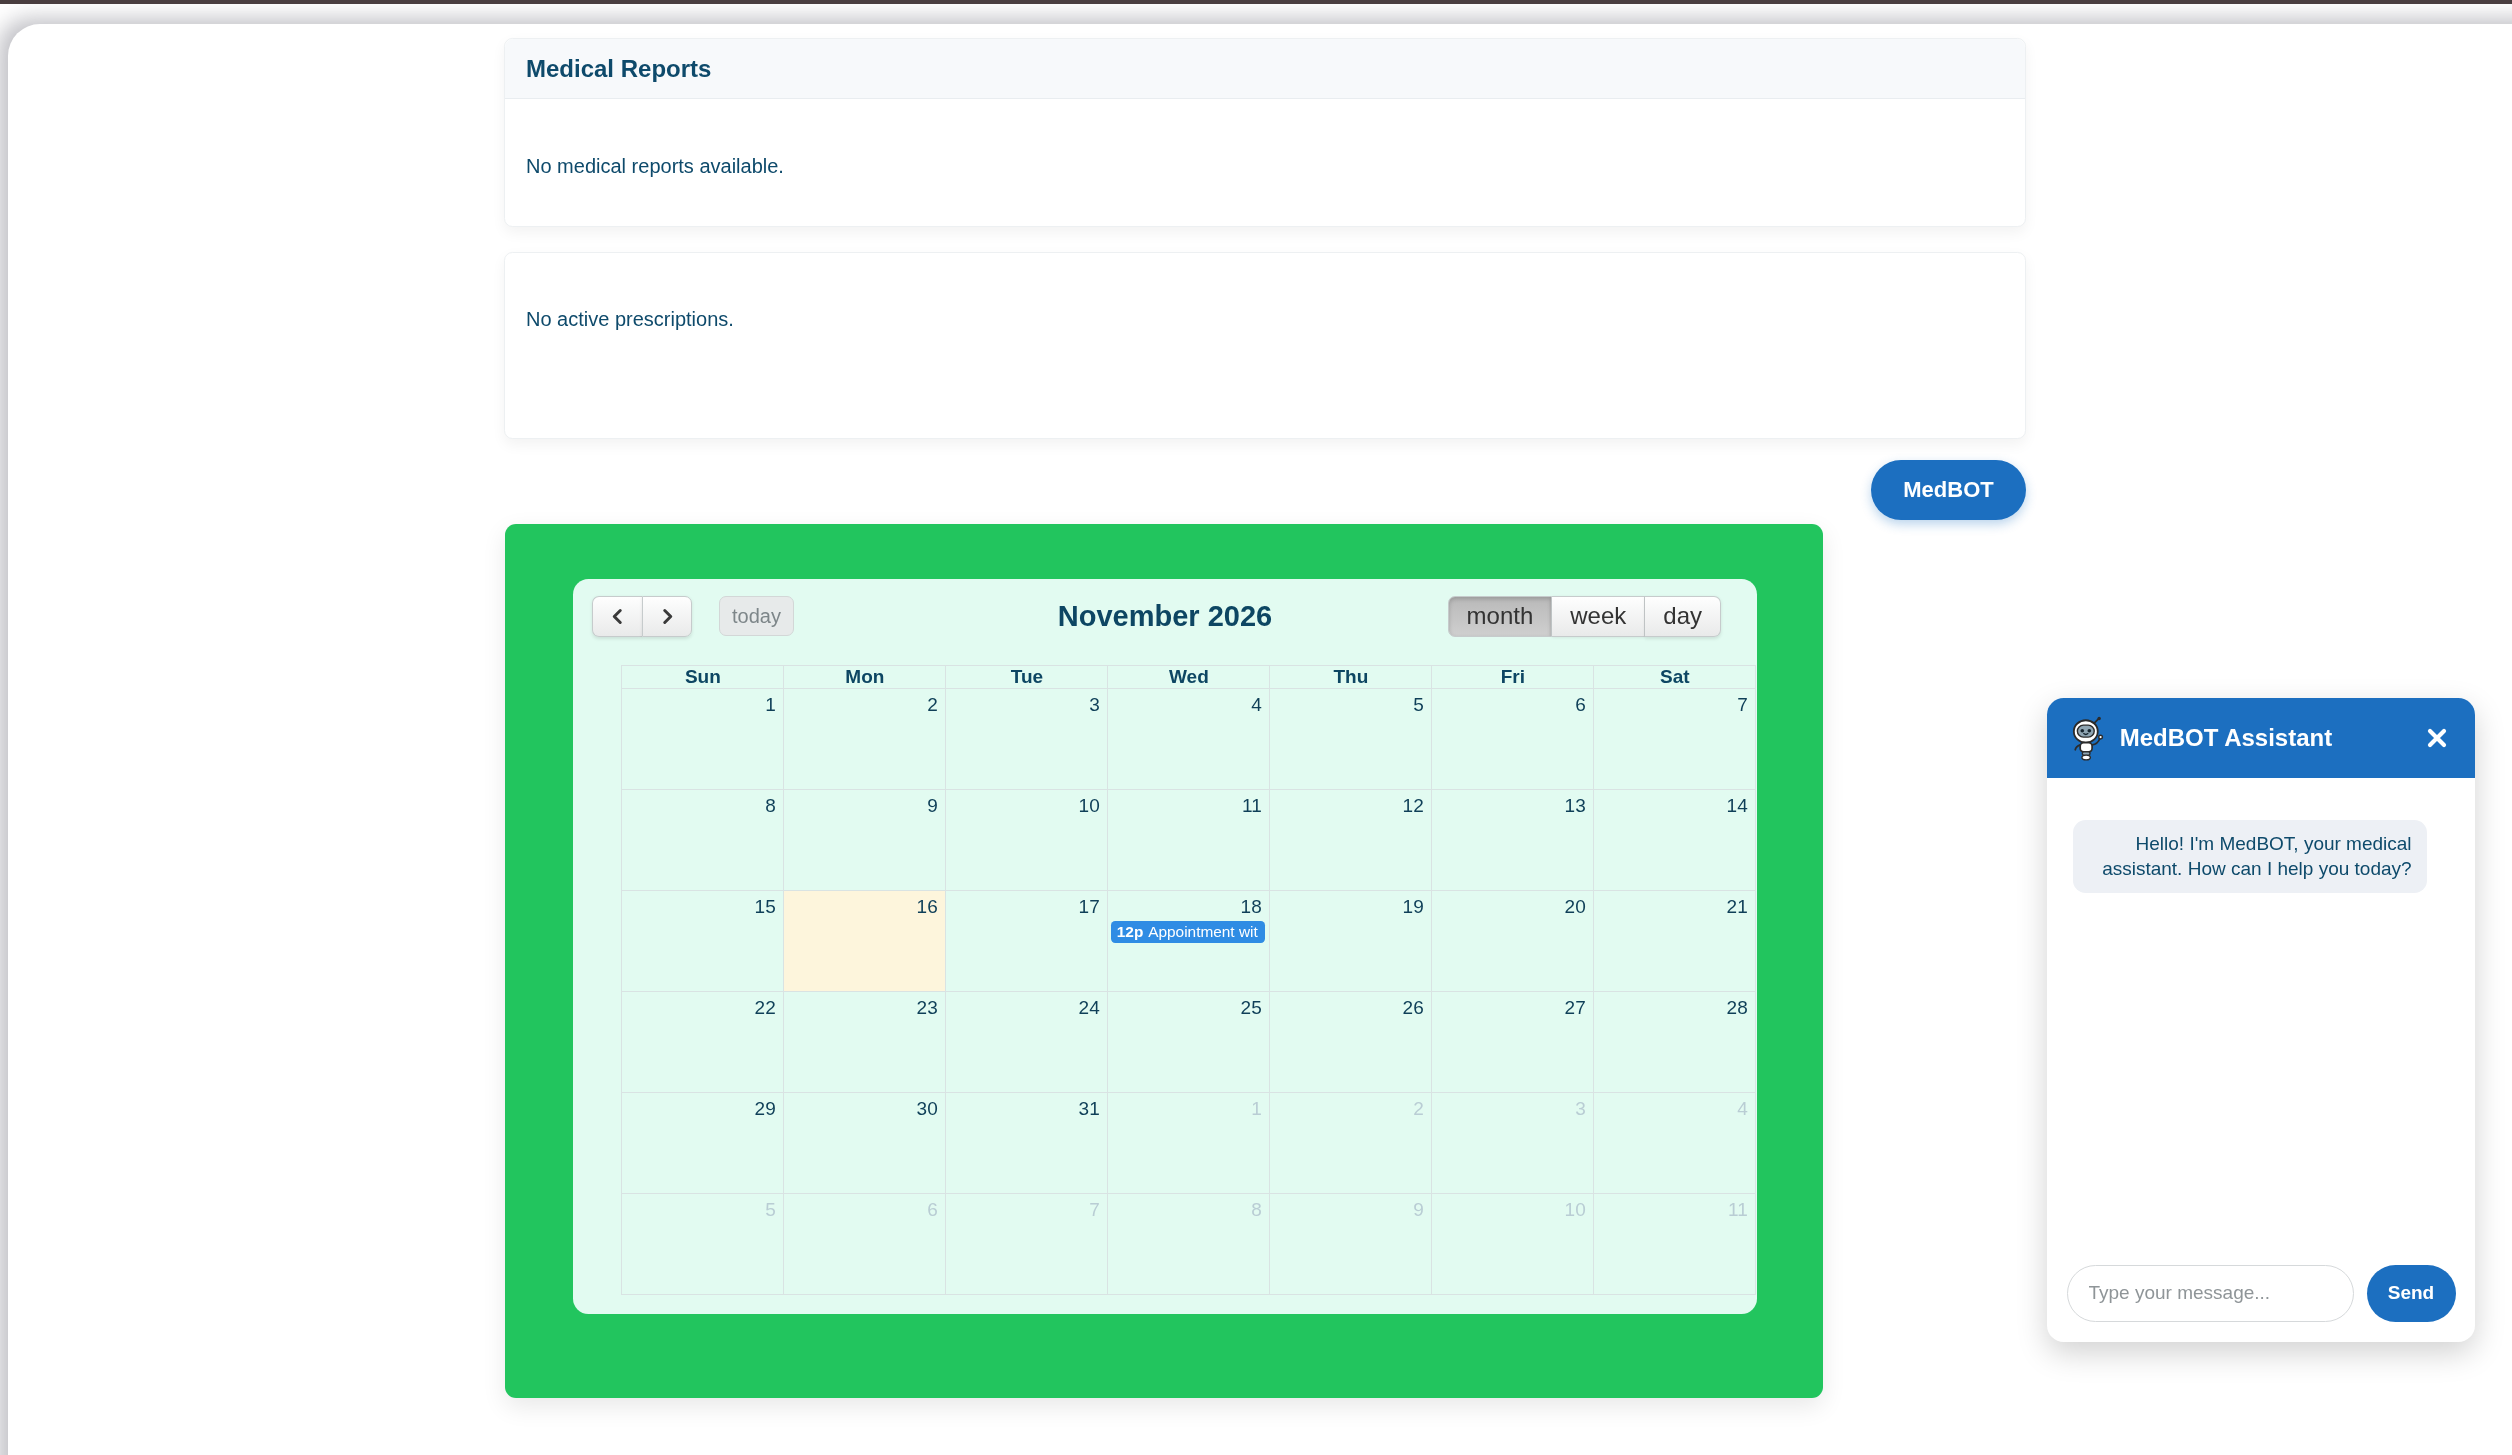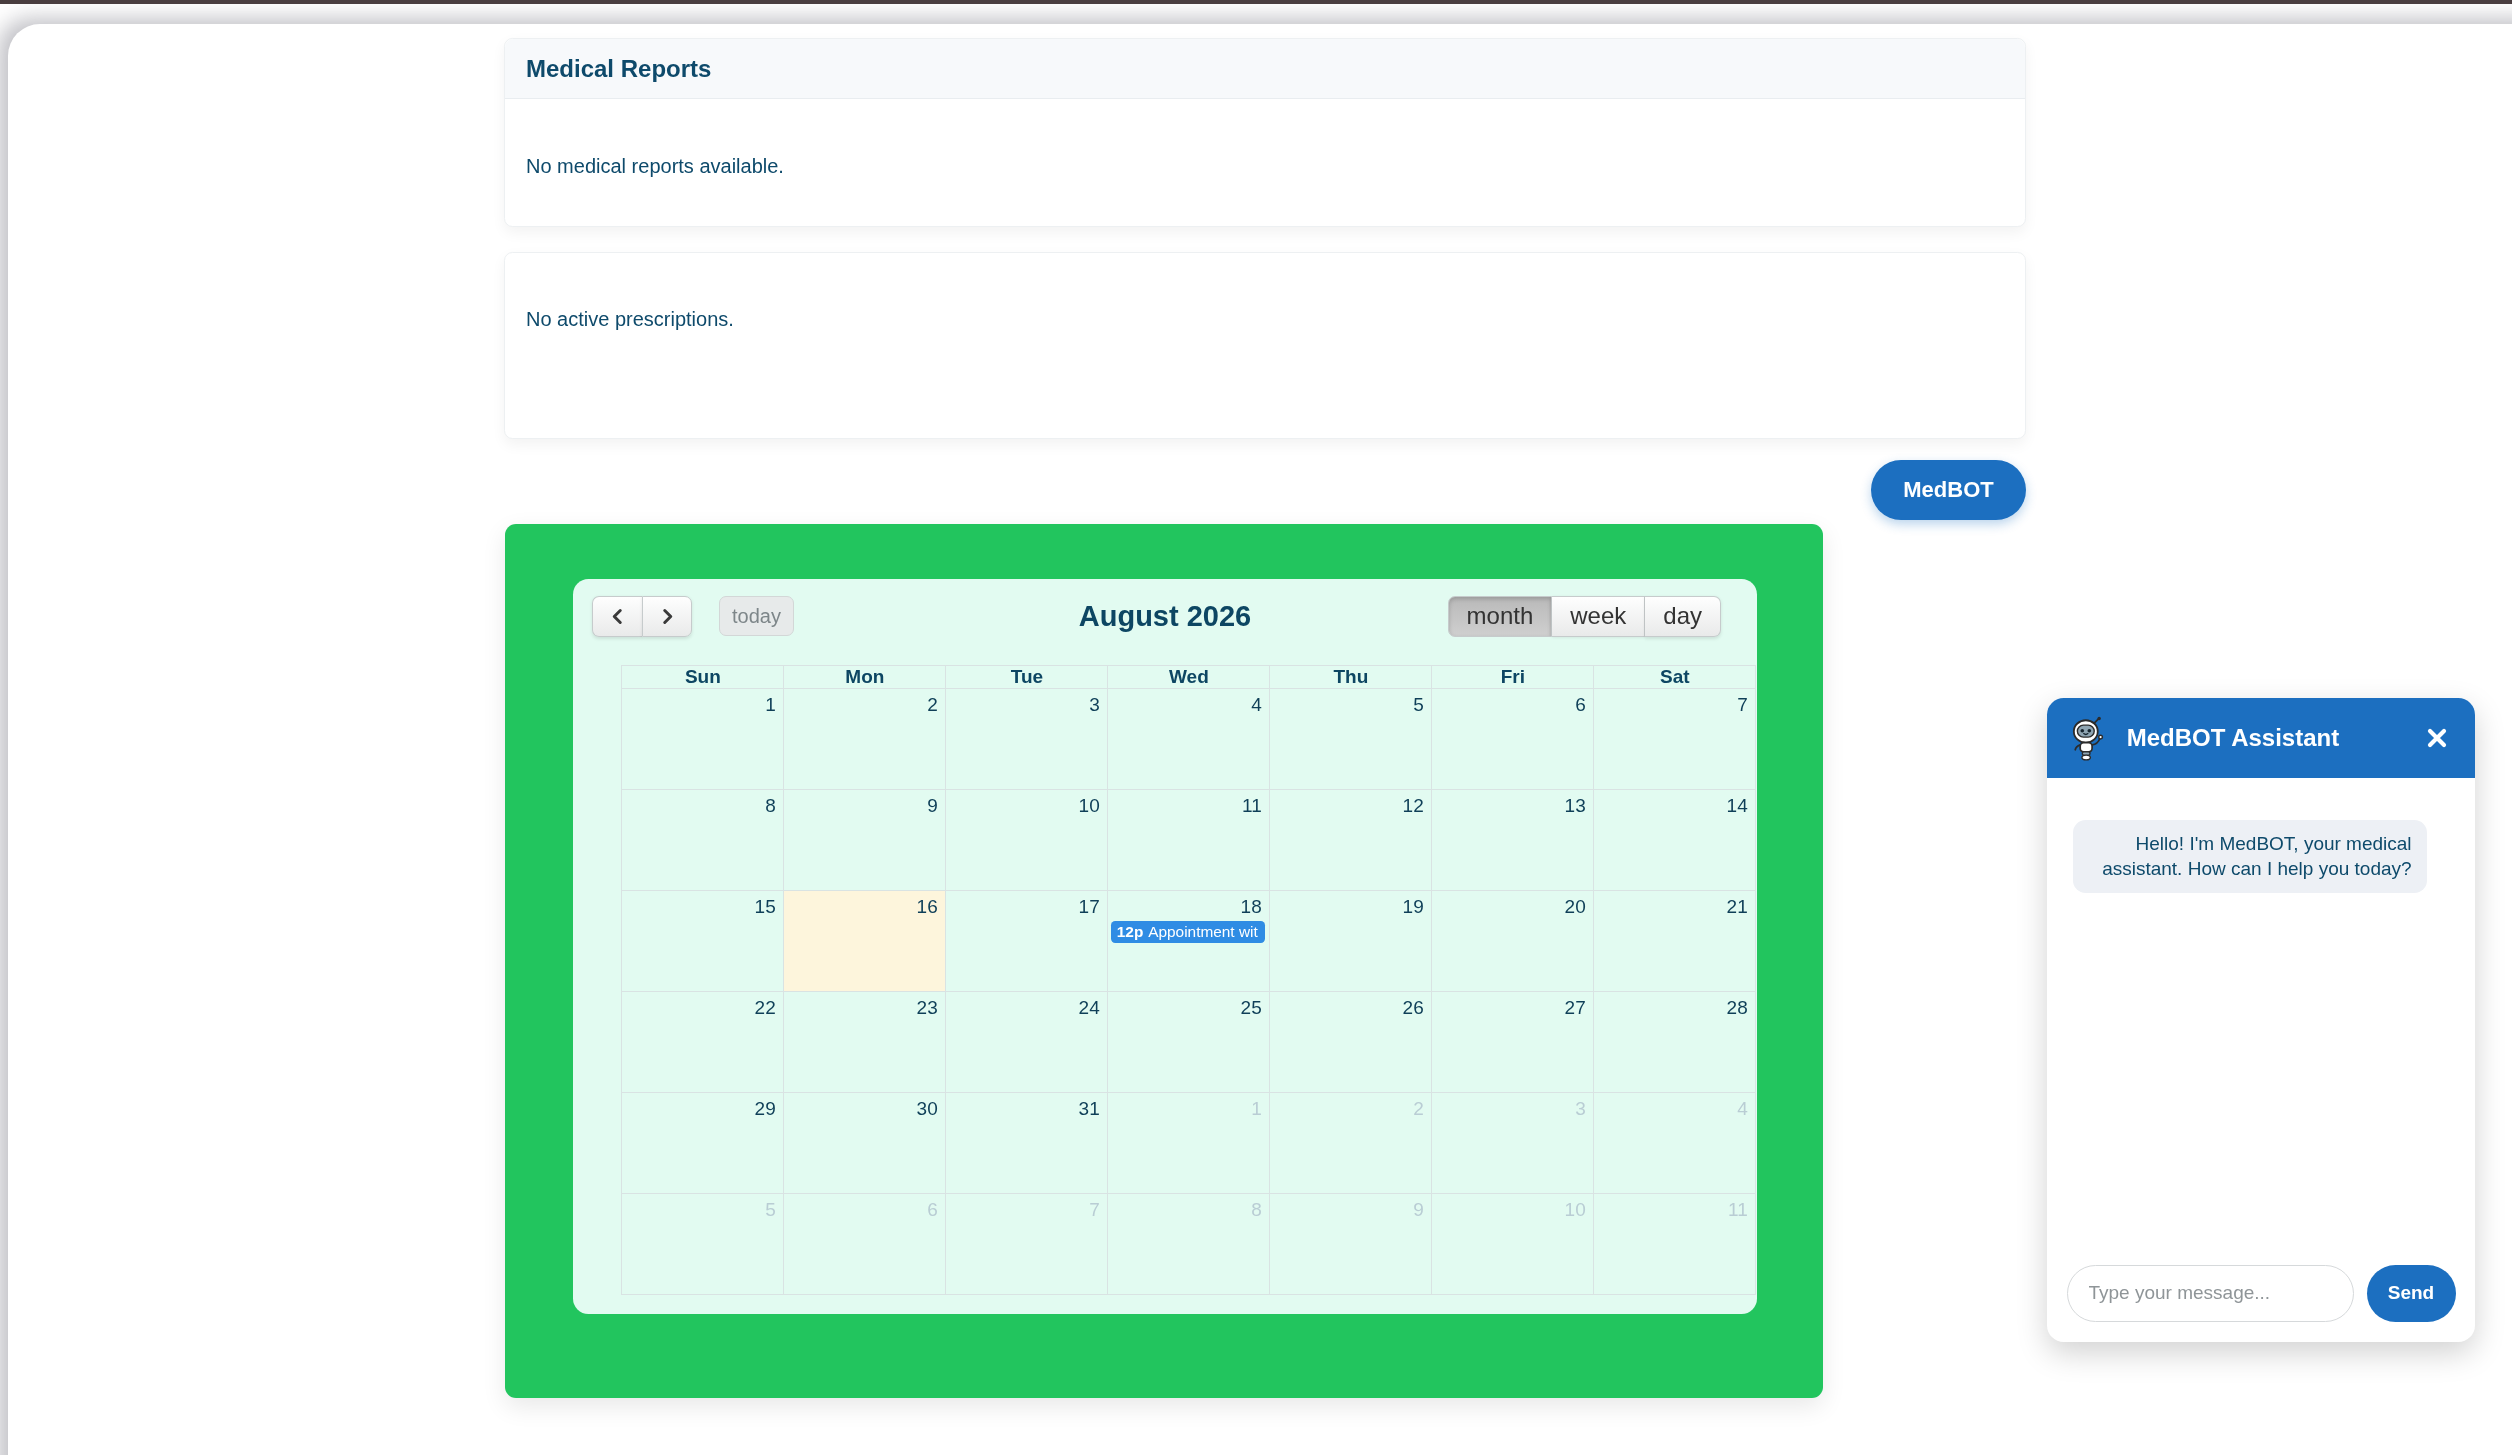--- a/index.html
+++ b/index.html
@@ -77,21 +77,21 @@
   .event{margin:2.8px 4.2px 0 2.8px;height:22px;border-radius:4.2px;background:var(--event-blue);
          color:#fff;display:flex;align-items:center;padding:0 0 0 5.6px;overflow:hidden;
          white-space:nowrap;font-size:15.4px;cursor:pointer;}
   .event .t{font-weight:bold;margin-right:4.9px;flex:none;}
 
   
   .chat{position:absolute;left:2047px;top:698px;width:428px;height:644px;background:#fff;
         border-radius:16.7px;box-shadow:0 11px 31px rgba(0,0,0,.18);}
   .chat-header{position:absolute;left:0;top:0;right:0;height:80px;background:var(--accent);
                border-radius:16.7px 16.7px 0 0;display:flex;align-items:center;padding:0 21px 0 16.7px;}
-  .chat-title{color:#fff;font-size:24px;font-weight:bold;margin-left:18px;}
+  .chat-title{color:#fff;font-size:24px;font-weight:bold;margin-left:11px;}
   .chat-close{margin-left:auto;background:none;border:none;cursor:pointer;display:flex;
               align-items:center;justify-content:center;width:35px;height:35px;}
   .chat-body{position:absolute;left:0;top:80px;right:0;bottom:98px;overflow:hidden;}
   .bubble{margin:42px 0 0 26px;max-width:354px;background:#edf0f5;border-radius:12.6px;
           padding:11px 15.4px;font-size:19px;line-height:1.33;color:var(--dark);text-align:right;}
   .chat-footer{position:absolute;left:19.5px;right:19.5px;bottom:19.5px;height:59px;display:flex;
                align-items:center;gap:12.6px;}
   .chat-input{flex:1;height:57px;border:1.4px solid #d6d9db;border-radius:29px;padding:0 21px;
               font-size:19px;font-family:inherit;color:#444;outline:none;min-width:0;}
   .chat-input::placeholder{color:#8f9598;}
@@ -131,21 +131,21 @@
               <polyline points="15 4 7 12 15 20" fill="none" stroke="#3a3a3a" stroke-width="4" stroke-linecap="round" stroke-linejoin="round"></polyline>
             </svg>
           </button>
           <button class="btn btn-next">
             <svg width="18" height="21" viewBox="0 0 24 24">
               <polyline points="9 4 17 12 9 20" fill="none" stroke="#3a3a3a" stroke-width="4" stroke-linecap="round" stroke-linejoin="round"></polyline>
             </svg>
           </button>
         </div>
         <button class="btn-today">today</button>
-        <div class="cal-title">August 2026</div>
+        <div class="cal-title">November 2026</div>
         <div class="views">
           <button class="btn active">month</button>
           <button class="btn">week</button>
           <button class="btn">day</button>
         </div>
       </div>
       <table class="cal-table">
         <thead>
             <tr id="weekday-row">
               <th>Sun</th>

